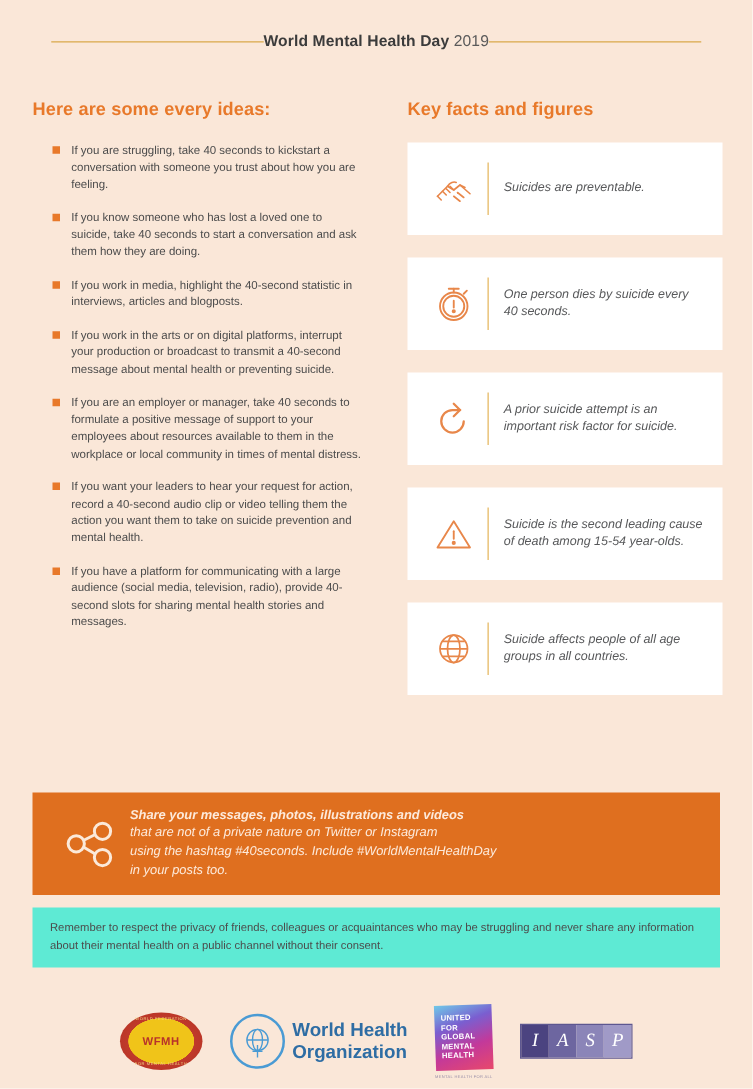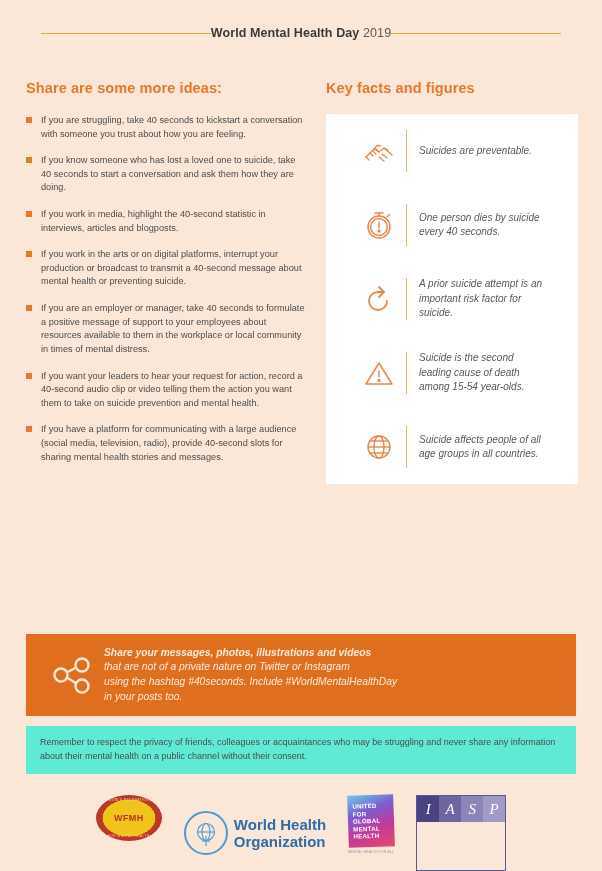--- a/index.html
+++ b/index.html
@@ -61,21 +61,21 @@
     color: #e8792a;
     font-size: 14.5px;
     font-weight: bold;
     margin: 0 0 18px 0;
     letter-spacing: .1px;
   }
 
   
   ul.ideas {
     list-style: none;
-    margin: 0;
+    margin: 16px;
     padding: 0;
   }
   ul.ideas li {
     position: relative;
     padding-left: 15px;
     margin-bottom: 13px;
     font-size: 9.2px;
     line-height: 1.48;
     color: #4c4c4c;
   }
@@ -84,25 +84,25 @@
     left: 0;
     top: 3px;
     width: 6px;
     height: 6px;
     background: #e8792a;
   }
 
   
   .fact-card {
     background: #ffffff;
-    margin-bottom: 0;
+    margin-bottom: 18px;
     display: flex;
     align-items: center;
     box-sizing: border-box;
-    padding: 12px 30px;
+    padding: 12px 14px;
     min-height: 74px;
   }
   .fact-card .fc-icon {
     flex: 0 0 46px;
     display: flex;
     align-items: center;
     justify-content: center;
     color: #e8874a;
   }
   .fact-card .fc-divider {
@@ -165,20 +165,21 @@
   }
 
   
   .footer {
     position: absolute;
     left: 0;
     top: 795px;
     width: 602px;
     height: 76px;
     display: flex;
+    align-items: center;
     justify-content: center;
     gap: 22px;
   }
 
   
   .logo-wfmh {
     width: 66px; height: 46px;
     border-radius: 50%;
     background: radial-gradient(ellipse at center, #f0c419 0%, #f0c419 56%, #c0392b 57%, #b03021 100%);
     display: flex; align-items: center; justify-content: center;
@@ -245,21 +246,21 @@
   <div class="header">
     <div class="rule"></div>
     <div class="title">
       <b>World Mental Health Day</b>
       <span>2019</span>
     </div>
     <div class="rule"></div>
   </div>
 
   <div class="col-left">
-    <h2 class="col-heading">Share are some more ideas:</h2>
+    <h2 class="col-heading">Here are some every ideas:</h2>
     <ul class="ideas" id="ideas-list">
         <li><span class="marker"></span><span>If you are struggling, take 40 seconds to kickstart a conversation with someone you trust about how you are feeling.</span></li>
         <li><span class="marker"></span><span>If you know someone who has lost a loved one to suicide, take 40 seconds to start a conversation and ask them how they are doing.</span></li>
         <li><span class="marker"></span><span>If you work in media, highlight the 40-second statistic in interviews, articles and blogposts.</span></li>
         <li><span class="marker"></span><span>If you work in the arts or on digital platforms, interrupt your production or broadcast to transmit a 40-second message about mental health or preventing suicide.</span></li>
         <li><span class="marker"></span><span>If you are an employer or manager, take 40 seconds to formulate a positive message of support  to your employees about resources available to them in the workplace or local community in times of mental distress.</span></li>
         <li><span class="marker"></span><span>If you want your leaders to hear your request for action, record a 40-second audio clip or video telling them the action you want them to take on suicide prevention and mental health.</span></li>
         <li><span class="marker"></span><span>If you have a platform for communicating with a large audience (social media, television, radio), provide 40-second slots for sharing mental health stories and messages.</span></li>
       </ul>
   </div>

